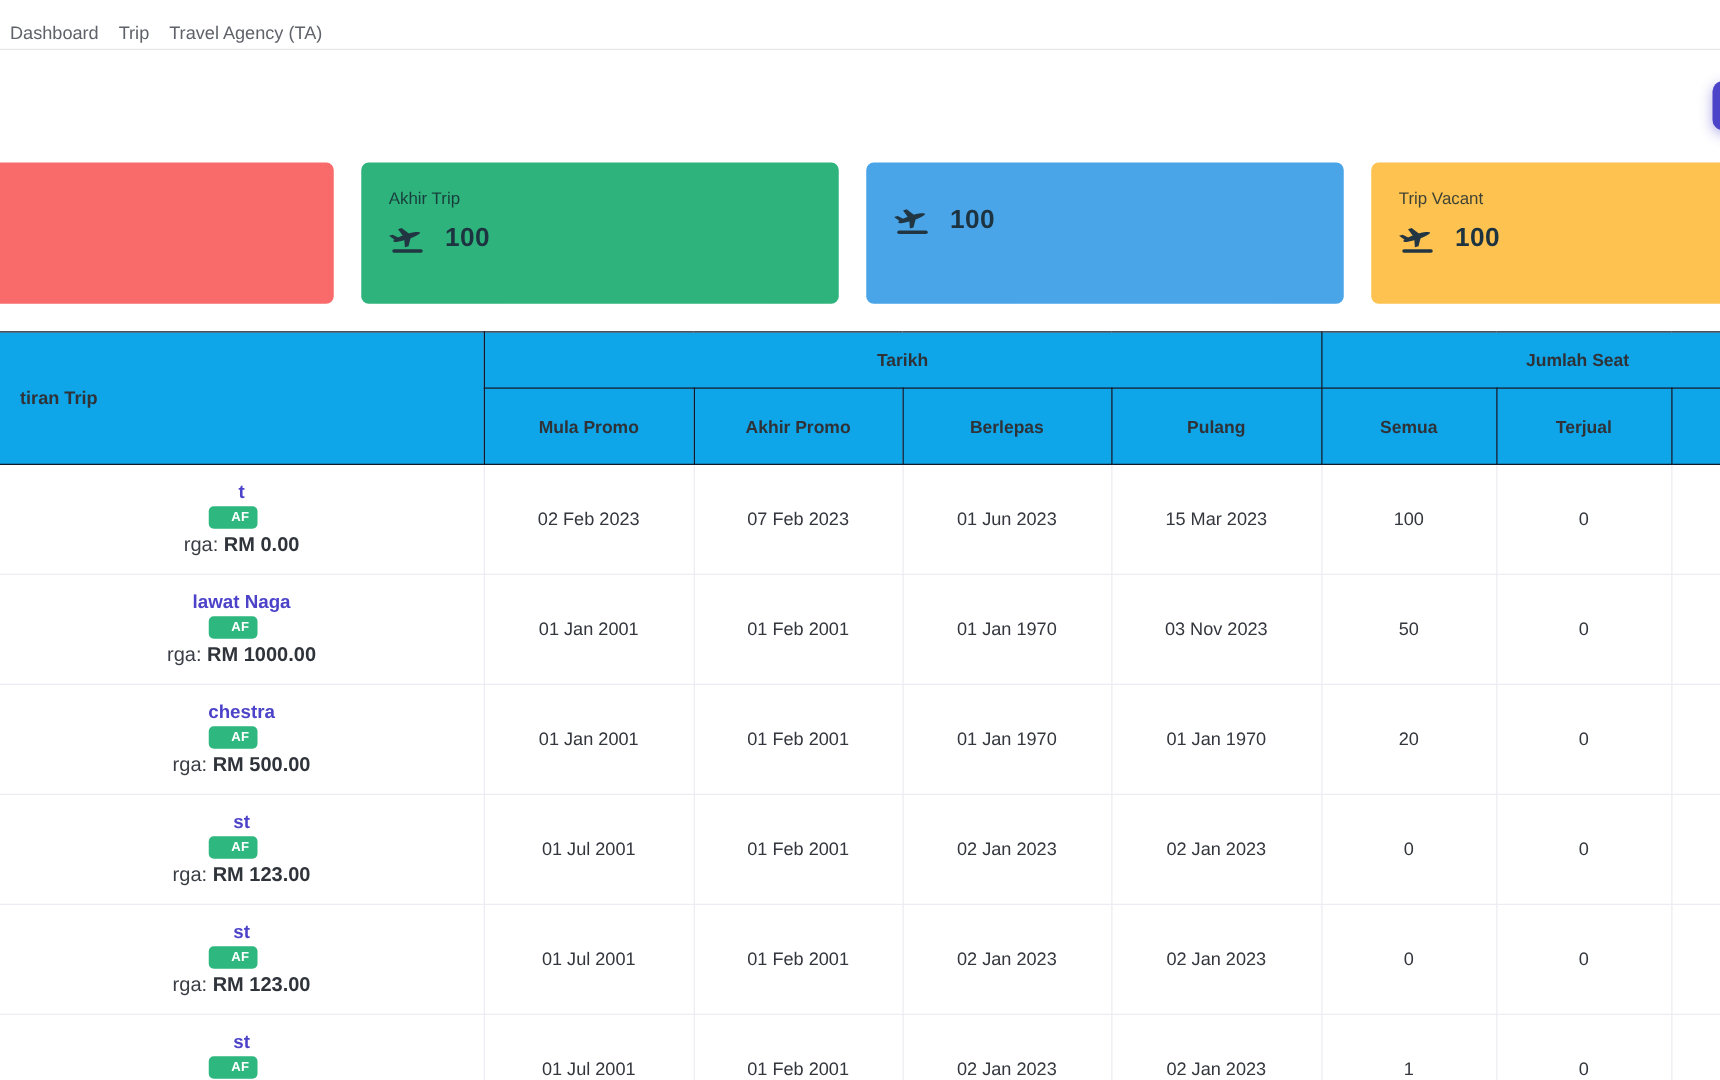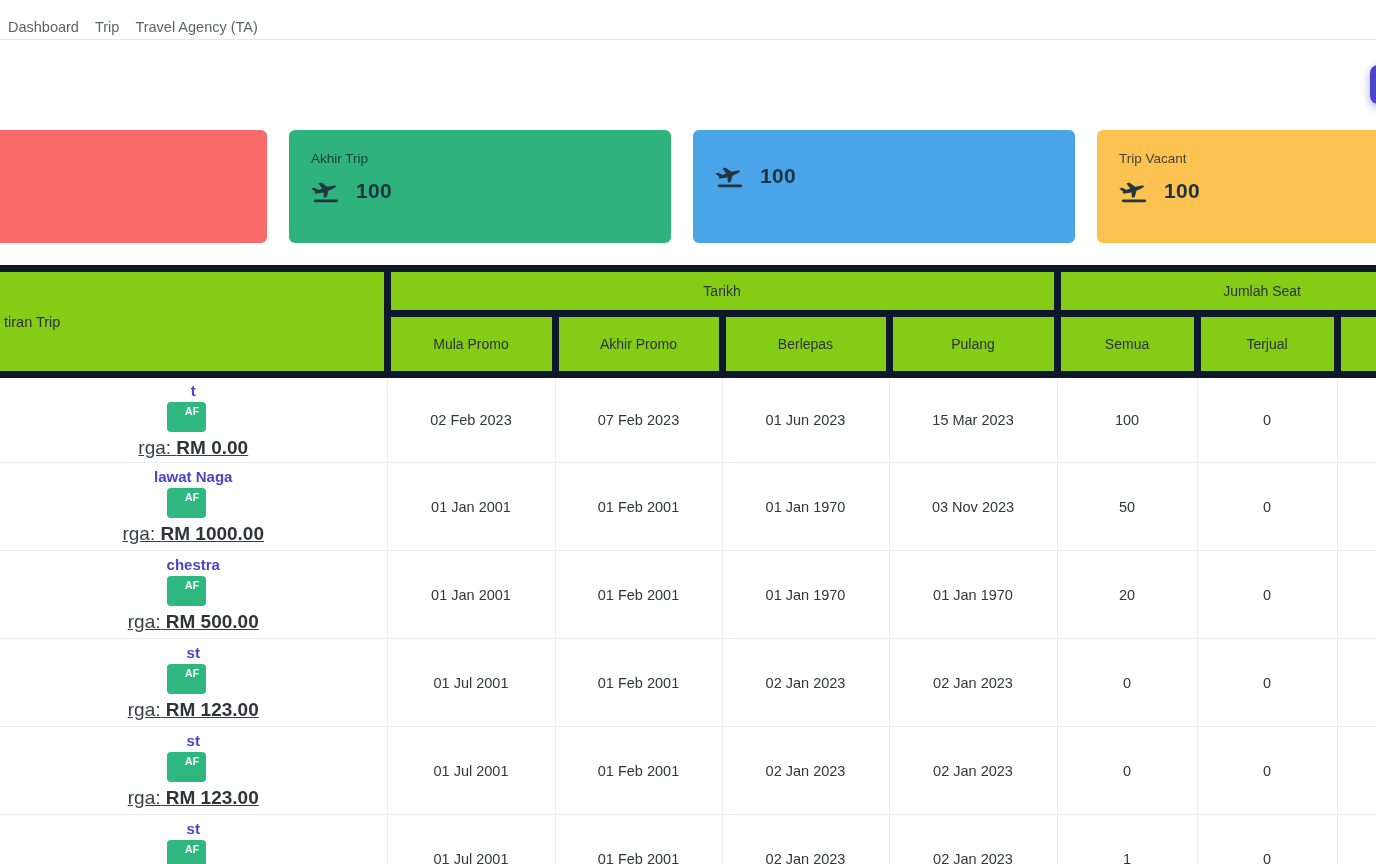--- a/index.html
+++ b/index.html
@@ -72,31 +72,31 @@
     position: absolute;
     top: 265px; left: 0;
   }
   table.trip-table {
     border-collapse: collapse;
     table-layout: fixed;
     width: 1467px;
     font-size: 14.5px;
   }
   .trip-table thead th {
-    background: #84cc16;
-    border: 7px solid #0f172a;
-    font-size: 14px; font-weight: 400;
+    background: #0ea5e9;
+    border: 1px solid #0f172a;
+    font-size: 14px; font-weight: 700;
     color: #2f3237;
     text-align: center;
   }
   .trip-table thead tr.group-row th { height: 45px; }
   .trip-table thead tr.sub-row th { height: 61px; }
   .trip-table th.trip-col {
     text-align: left;
-    padding-left: 4px;
+    padding-left: 16px;
     font-size: 14.5px;
   }
   .trip-table th:first-child, .trip-table td:first-child { border-left: none; }
   .trip-table tbody td {
     border: 1px solid #ececf2;
     height: 88px;
     text-align: center;
     color: #33363d;
     background: #fff;
   }
@@ -110,28 +110,27 @@
     text-decoration: none;
     cursor: pointer;
   }
   .badge-line { margin-top: 3px; }
   .status-badge {
     display: inline-block;
     color: #fff;
     font-size: 10.5px; font-weight: 700;
     letter-spacing: 0.3px;
     border-radius: 4px;
-    padding: 3px 6px 15px 18px;
+    padding: 3px 6px 3px 18px;
     margin-left: -14px;
   }
   .price-line {
     margin-top: 5px;
-    font-size: 19px;
+    font-size: 16px;
     color: #3a3e45;
-    text-decoration: underline;
   }
   .price-line b { color: #2f333a; }
 </style>
 </head>
 <body>
 
 <div class="topnav">
   <div class="breadcrumb">
     <span>Dashboard</span>
     <span>Trip</span>

